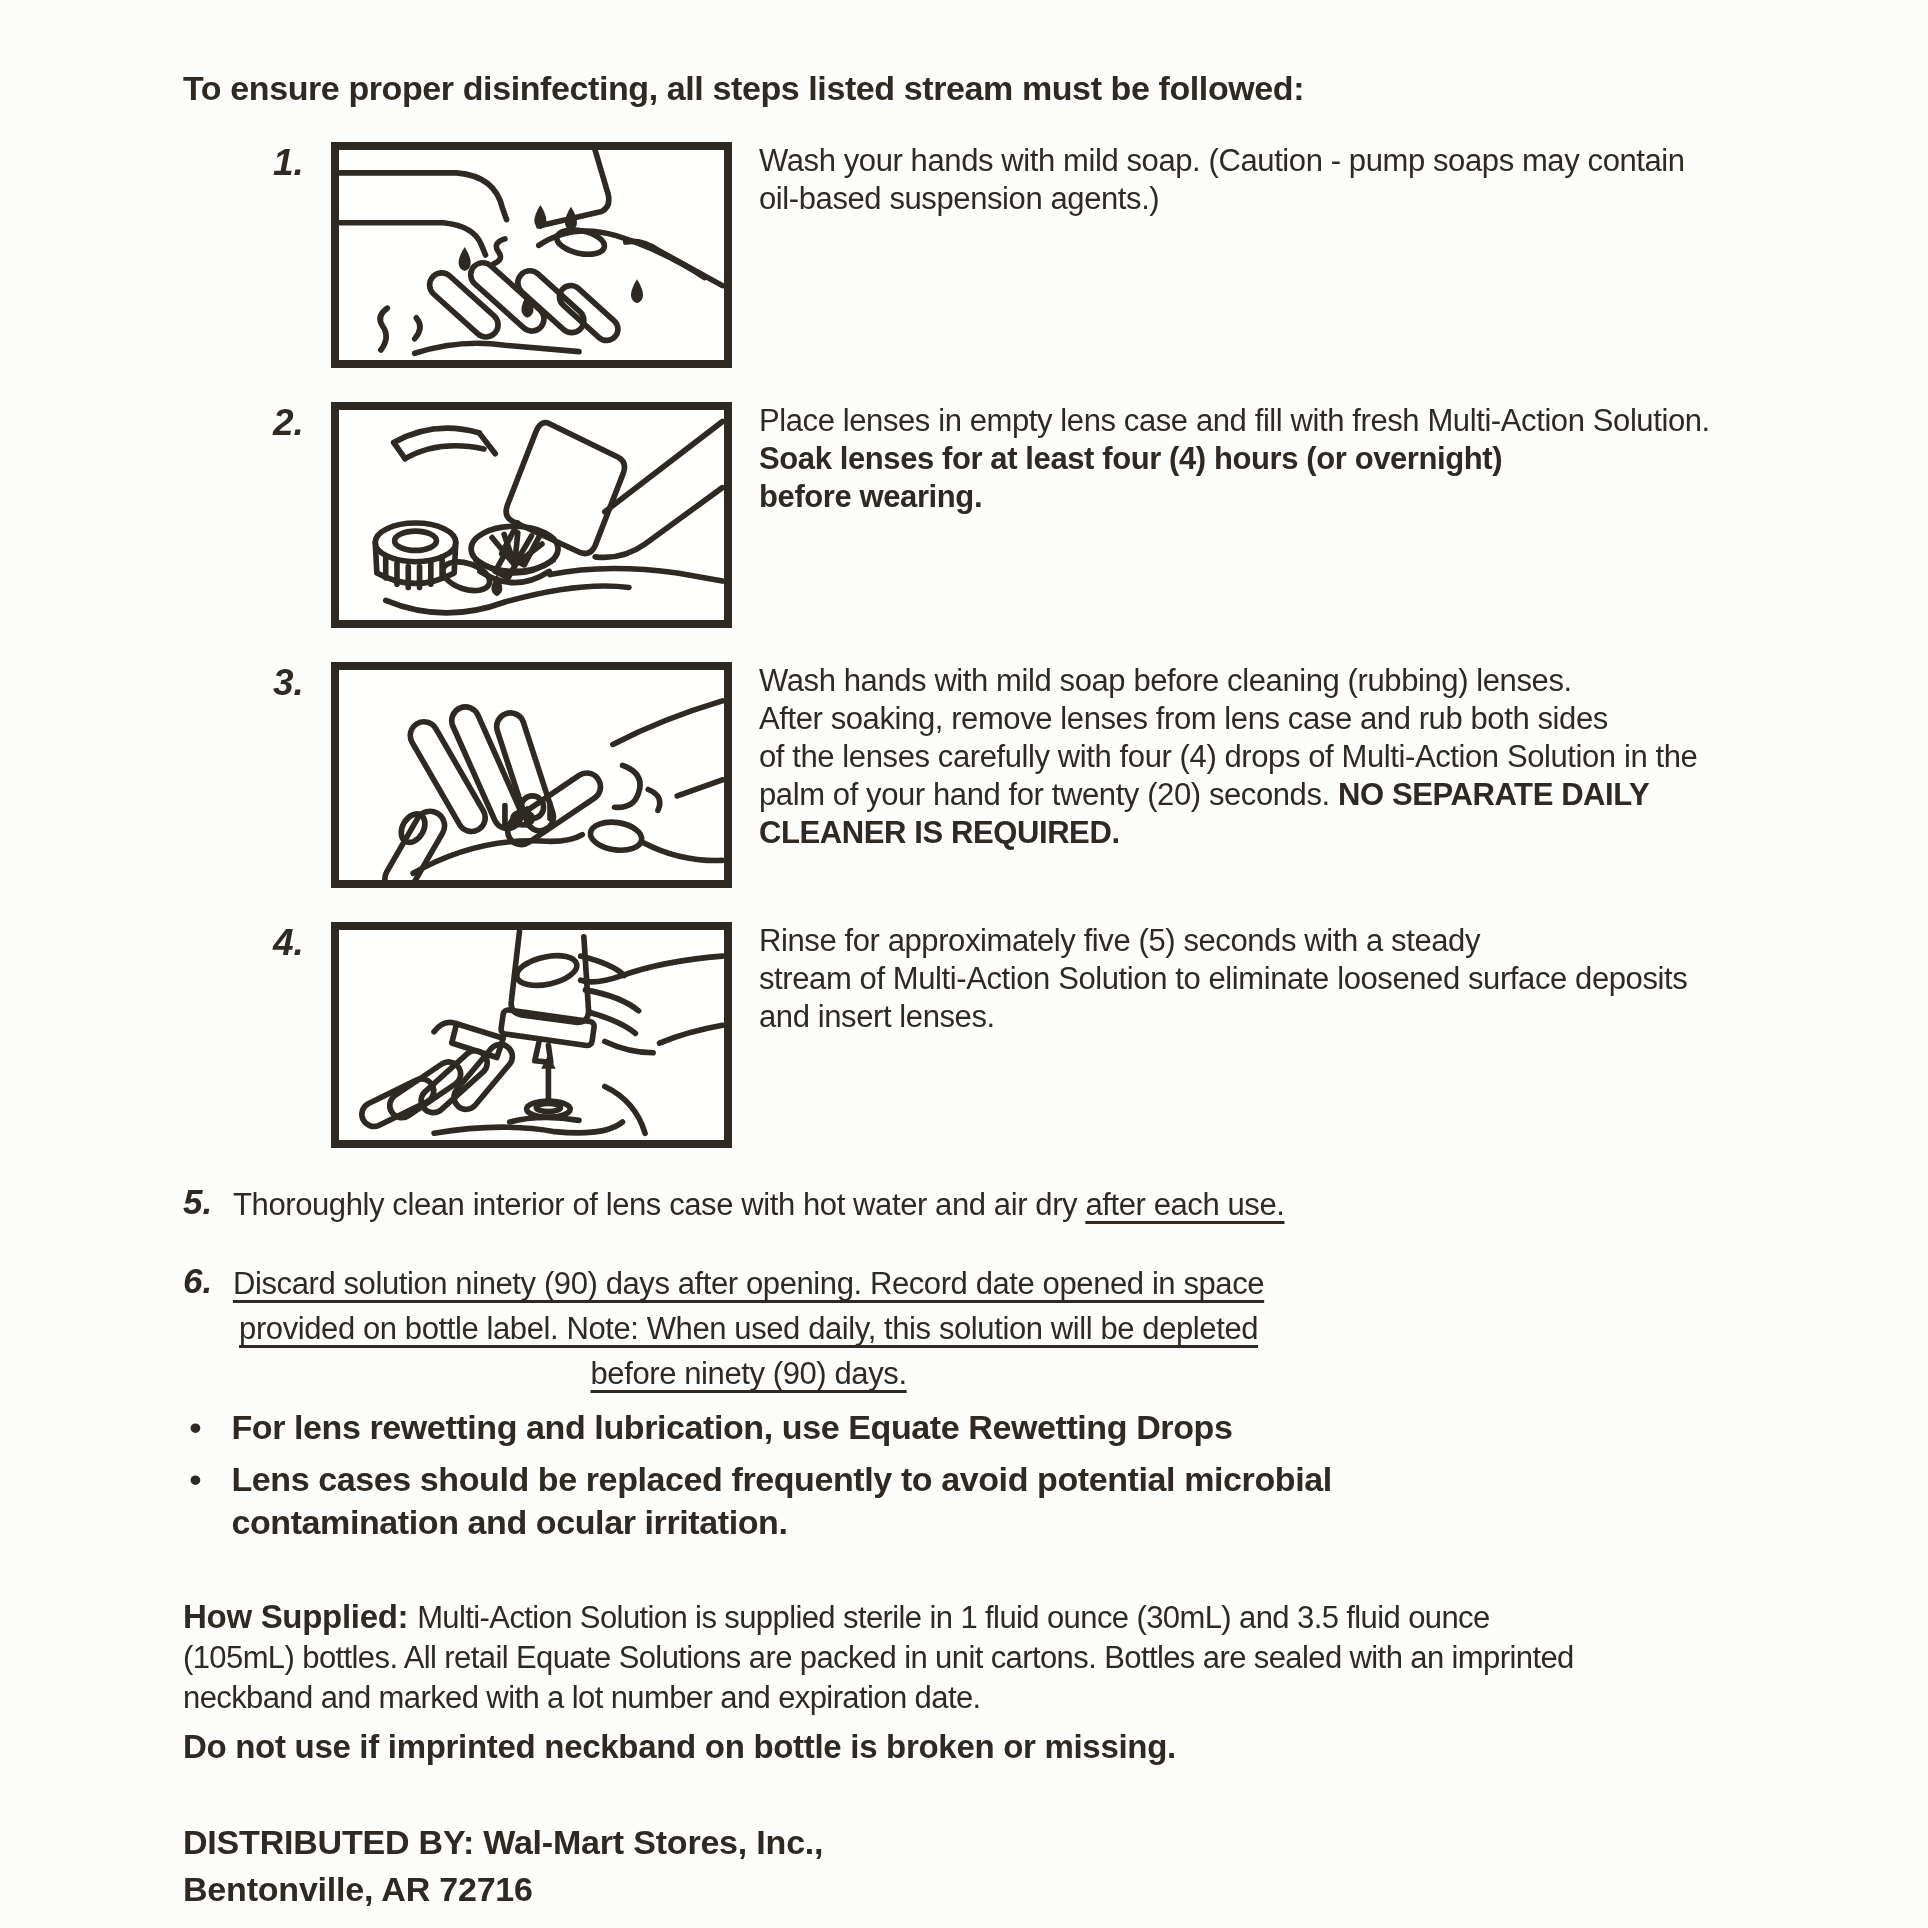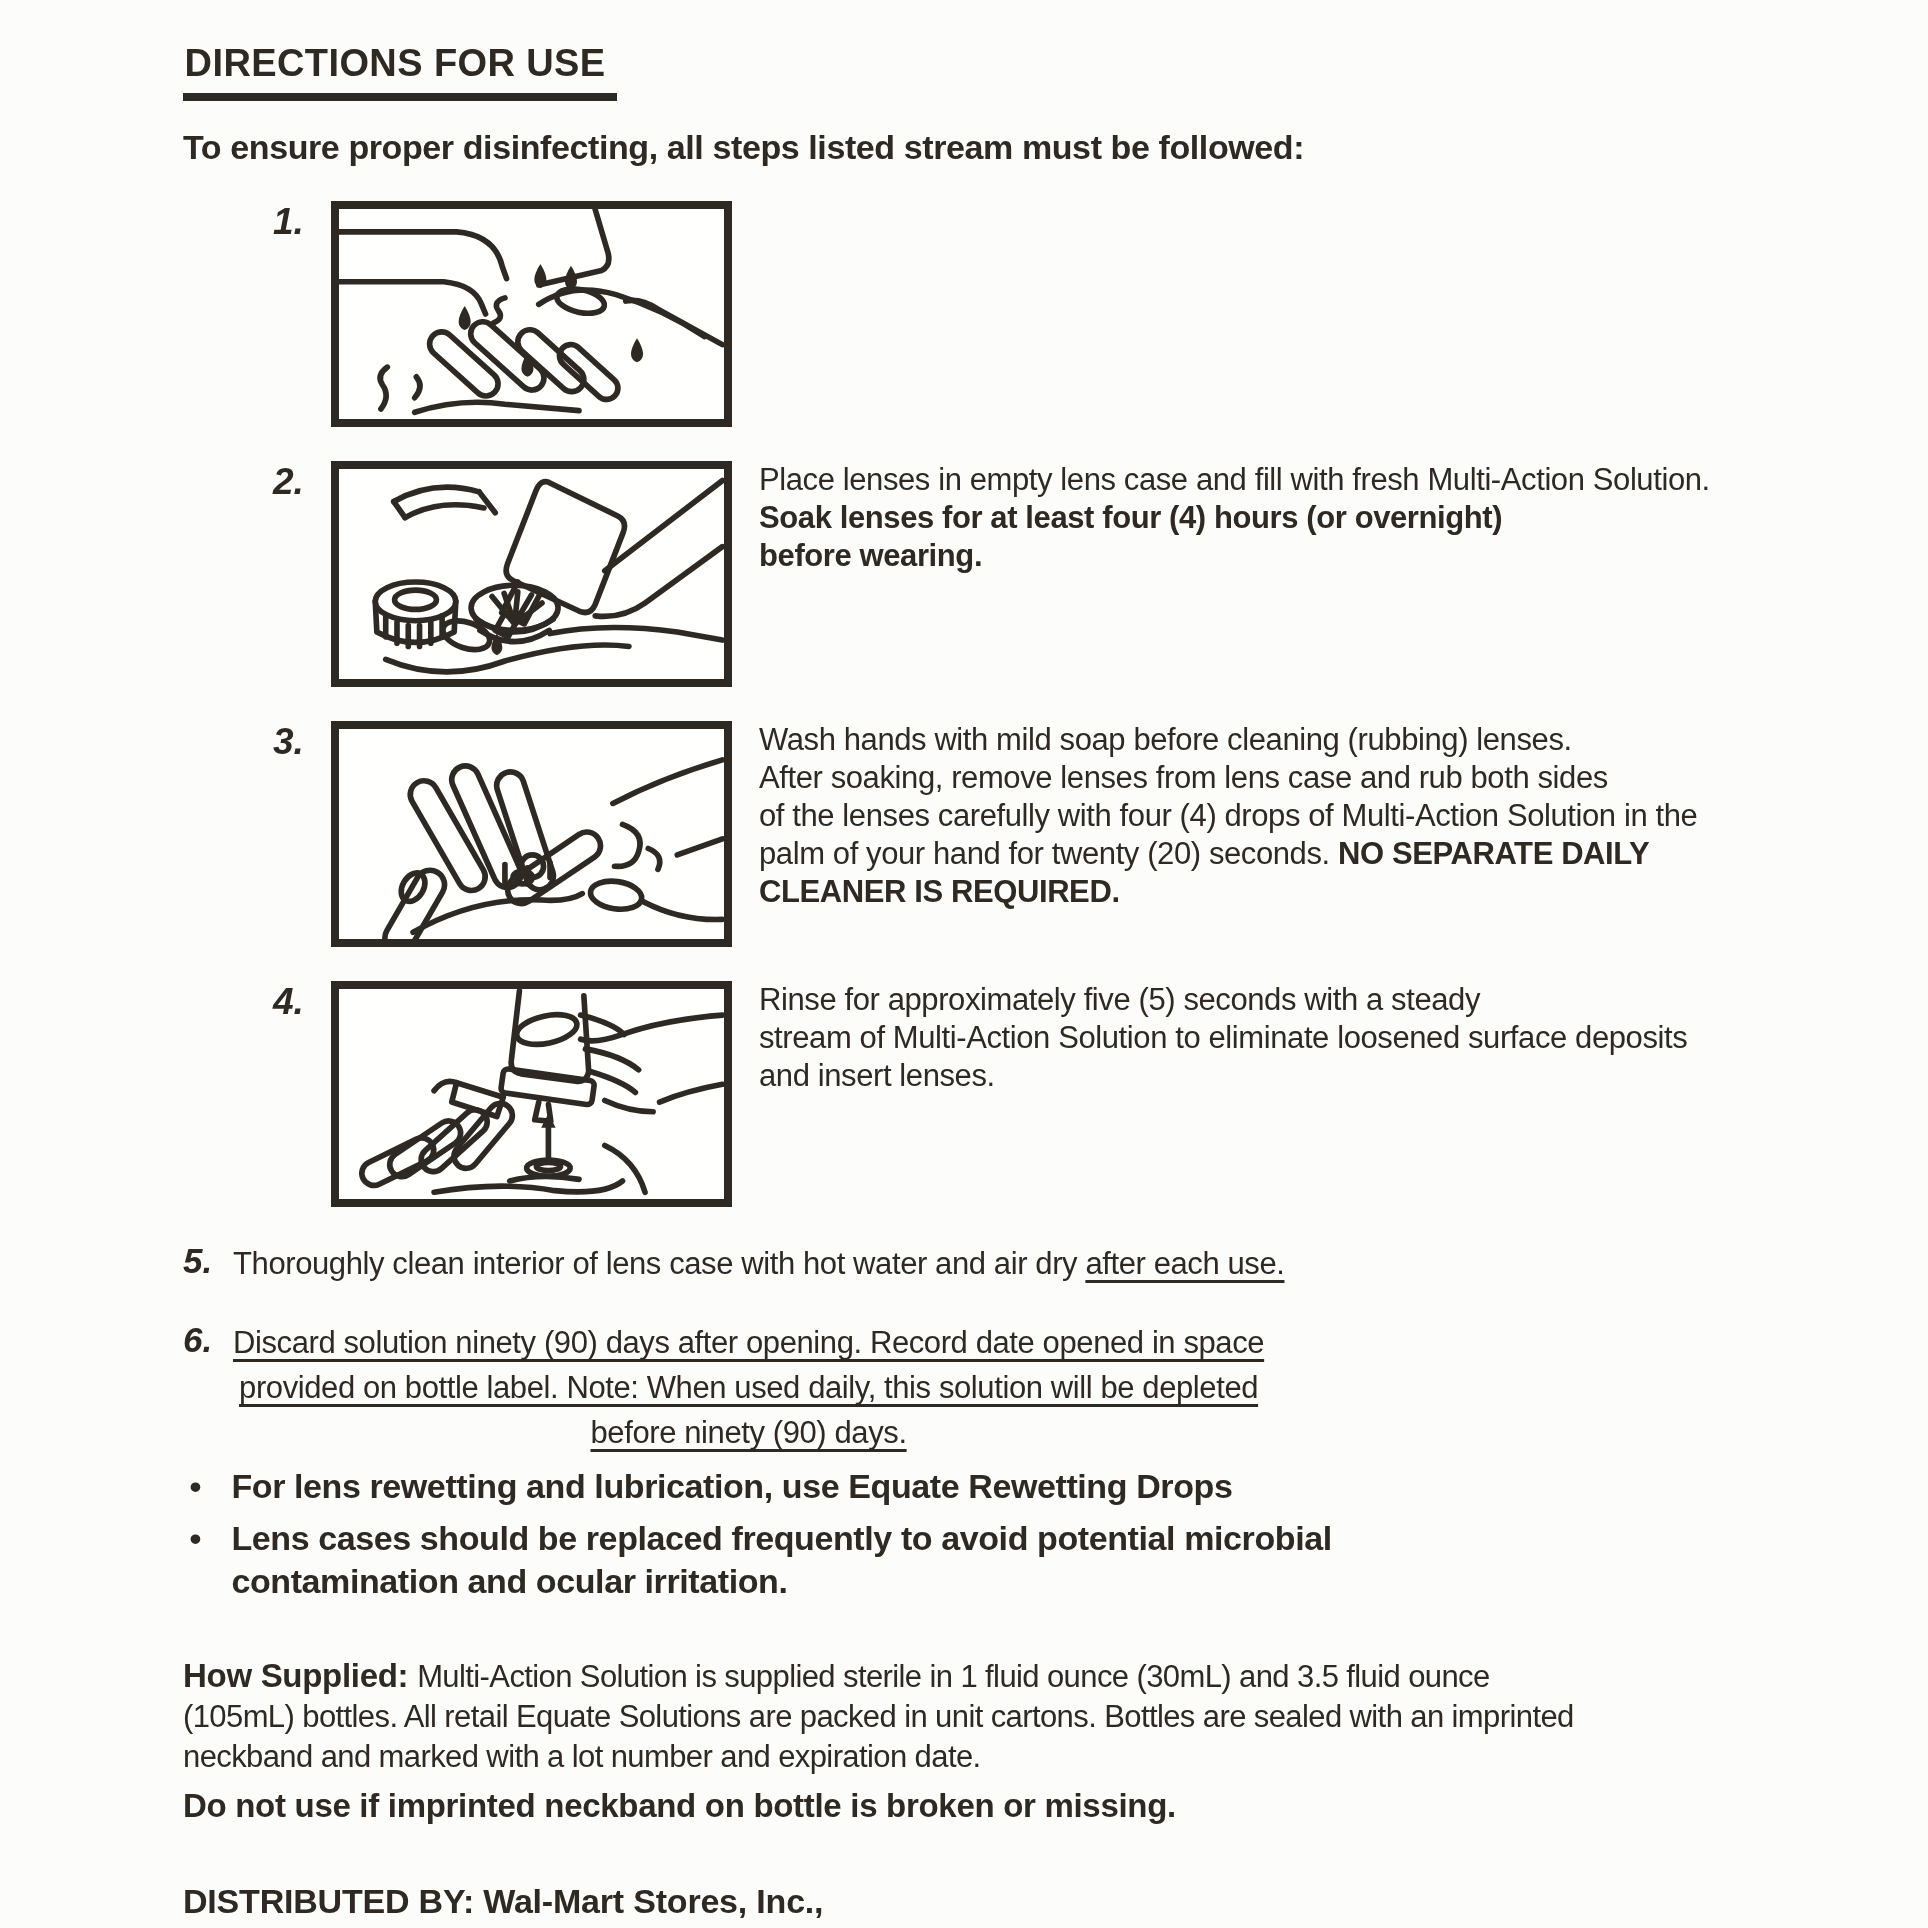--- a/index.html
+++ b/index.html
@@ -73,21 +73,20 @@
     white-space:pre-line;
   }
   .lineart { fill:none; stroke:currentColor; stroke-width:7; stroke-linecap:round; stroke-linejoin:round; }
   .inkfill { fill:currentColor; stroke:none; }
 </style>
 </head>
 <body>
 
 <div class="page">
 
-  <h1 class="title">DIRECTIONS FOR USE</h1>
   <p class="intro">To ensure proper disinfecting, all steps listed stream must be followed:</p>
 
   
   <div class="step-row">
     <div class="step-num">1.</div>
     <div class="illo">
       <svg viewBox="0 0 478 260">
         <g class="lineart">
           <path d="M0 28 H146 Q194 32 203 72 L208 86"></path>
           <path d="M0 90 H130 Q168 94 177 118 L182 130"></path>
@@ -106,20 +105,22 @@
         </g>
         <g class="inkfill">
           <path d="M250 68 c-10 16 -10 26 0 30 c10 -4 10 -14 0 -30"></path>
           <path d="M288 70 c-10 16 -10 26 0 30 c10 -4 10 -14 0 -30"></path>
           <path d="M156 120 c-10 16 -10 26 0 30 c10 -4 10 -14 0 -30"></path>
           <path d="M234 178 c-10 16 -10 26 0 30 c10 -4 10 -14 0 -30"></path>
           <path d="M370 160 c-10 16 -10 26 0 30 c10 -4 10 -14 0 -30"></path>
         </g>
       </svg>
     </div>
+    <div class="step-text"><span>Wash your hands with mild soap. (Caution - pump soaps may contain
+oil-based suspension agents.)</span><span class="b"></span></div>
   </div>
 
   
   <div class="step-row">
     <div class="step-num">2.</div>
     <div class="illo">
       <svg viewBox="0 0 478 260">
         <g class="lineart">
           <path d="M68 40 Q118 12 174 28"></path>
           <path d="M82 60 Q124 36 180 48"></path>

